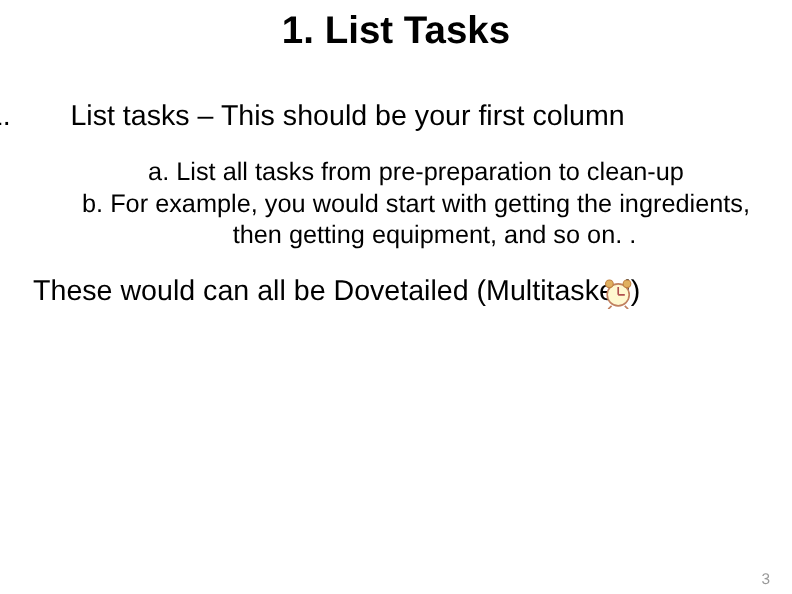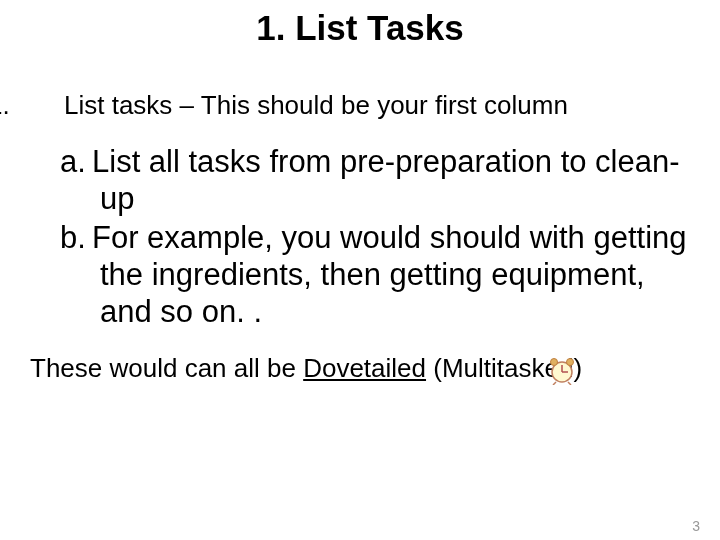--- a/index.html
+++ b/index.html
@@ -33,23 +33,24 @@
   }
   .level1 .num {
     display: inline-block;
     width: 34px;
   }
   .level1-indent {
     padding-left: 42px;
     text-indent: -42px;
   }
   .level2 {
-    font-size: 31px;
+    font-size: 23px;
     line-height: 1.2;
     margin: 0 30px 0 60px;
+    text-align: center;
   }
   .level2 .item {
     padding-left: 40px;
     text-indent: -40px;
     margin-bottom: 2px;
   }
   .level2 .let {
     display: inline-block;
     width: 32px;
     text-indent: 0;
@@ -57,21 +58,20 @@
   .closing {
     font-size: 26px;
     line-height: 1.2;
     margin: 22px 40px 0 30px;
   }
   .closing-indent {
     padding-left: 48px;
     text-indent: -48px;
   }
   .underline {
-    text-decoration: underline;
   }
   .pagenum {
     position: absolute;
     right: 20px;
     bottom: 14px;
     font-size: 14px;
     color: #999;
   }
   .clock {
     display: inline-block;
@@ -90,21 +90,21 @@
     <div class="level1-indent">
       <span class="num">1.</span><span>List tasks – This should be your first column</span>
     </div>
   </div>
 
   <div class="level2">
     <div class="item">
       <span class="let">a.</span><span>List all tasks from pre-preparation to clean-up</span>
     </div>
     <div class="item">
-      <span class="let">b.</span><span>For example, you would should with getting the ingredients, then getting equipment, and so on. .</span>
+      <span class="let">b.</span><span>For example, you would start with getting the ingredients, then getting equipment, and so on. .</span>
     </div>
   </div>
 
   <div class="closing">
     <div class="closing-indent">
       <span>These would can all be </span><span class="underline">Dovetailed</span><span> (Multitasked)</span>
       <span class="clock">
         <svg width="30" height="30" viewBox="0 0 30 30">
           <circle cx="15" cy="17" r="10" fill="#fff8d0" stroke="#c08060" stroke-width="1.5"></circle>
           <line x1="15" y1="17" x2="15" y2="10" stroke="#b05050" stroke-width="1.5"></line>

